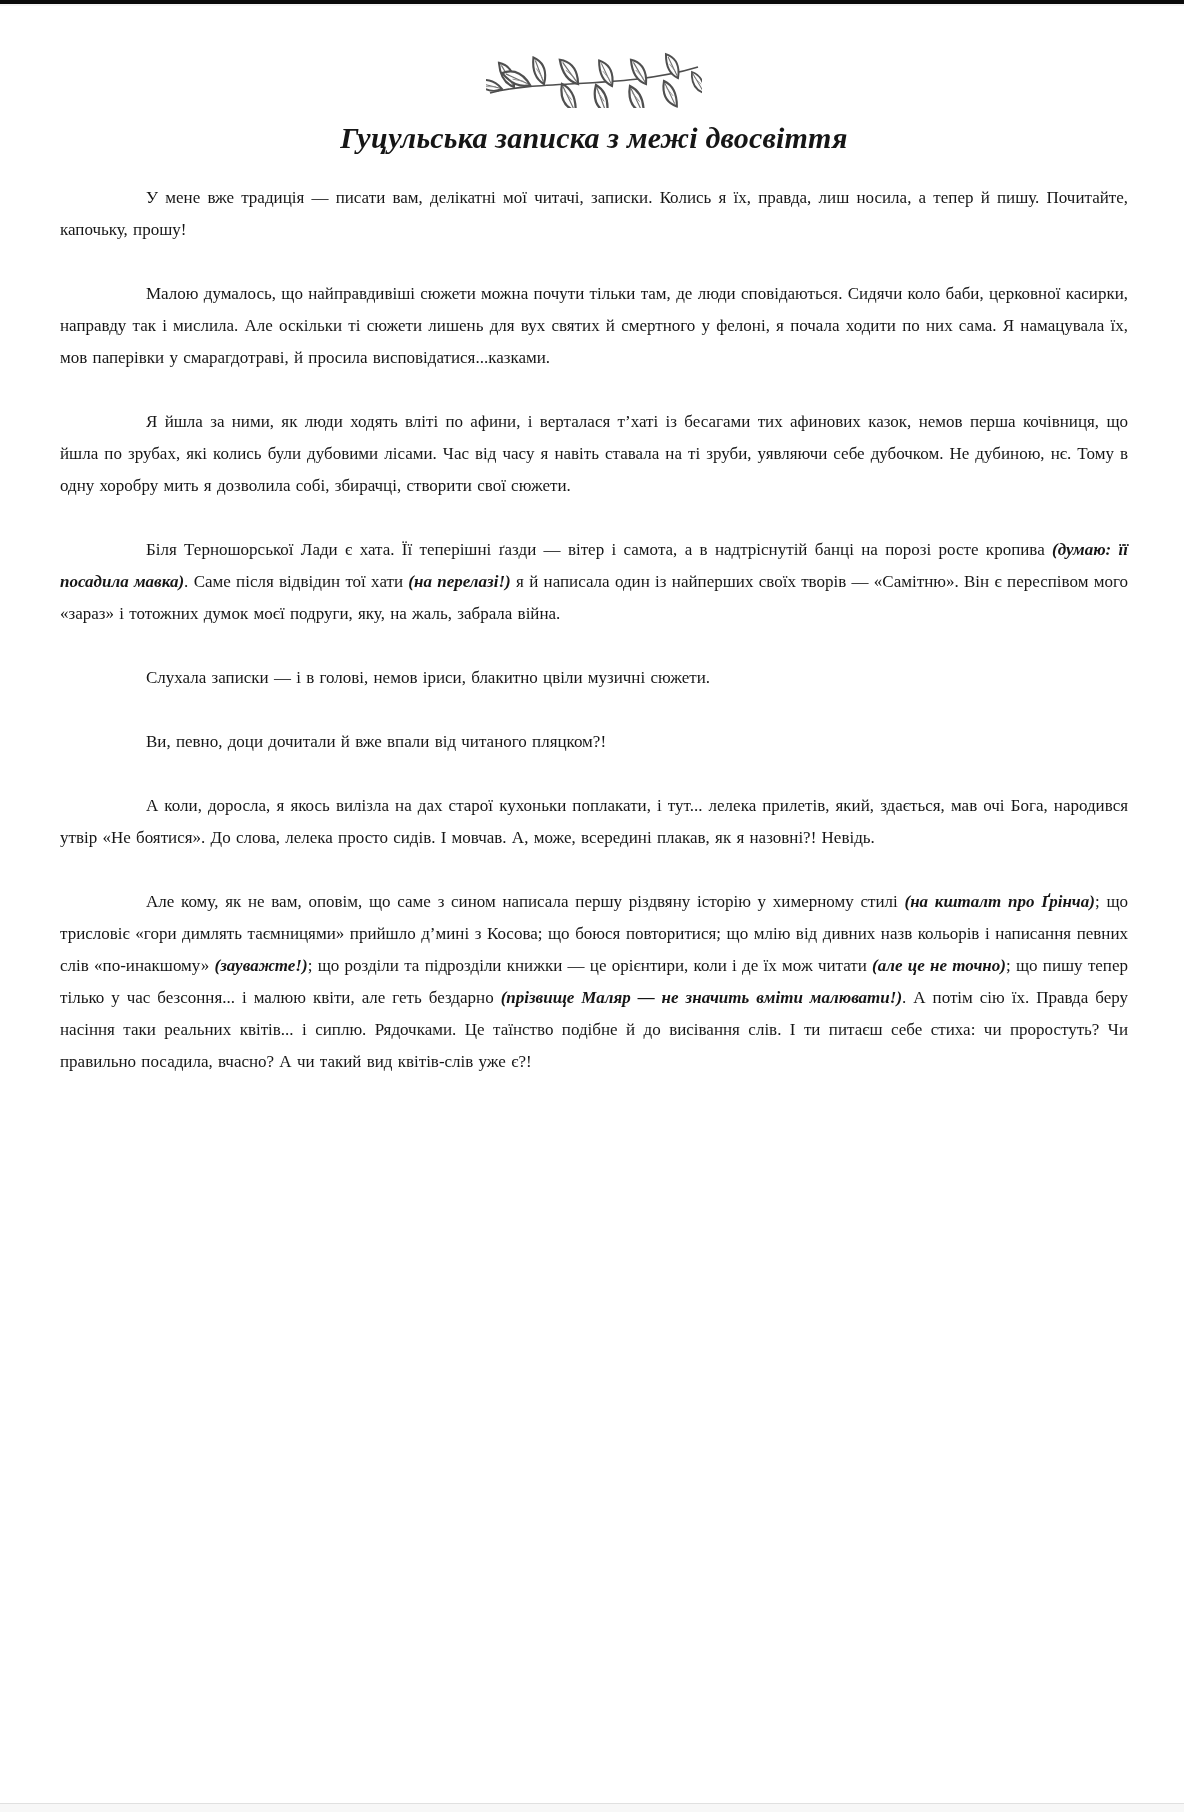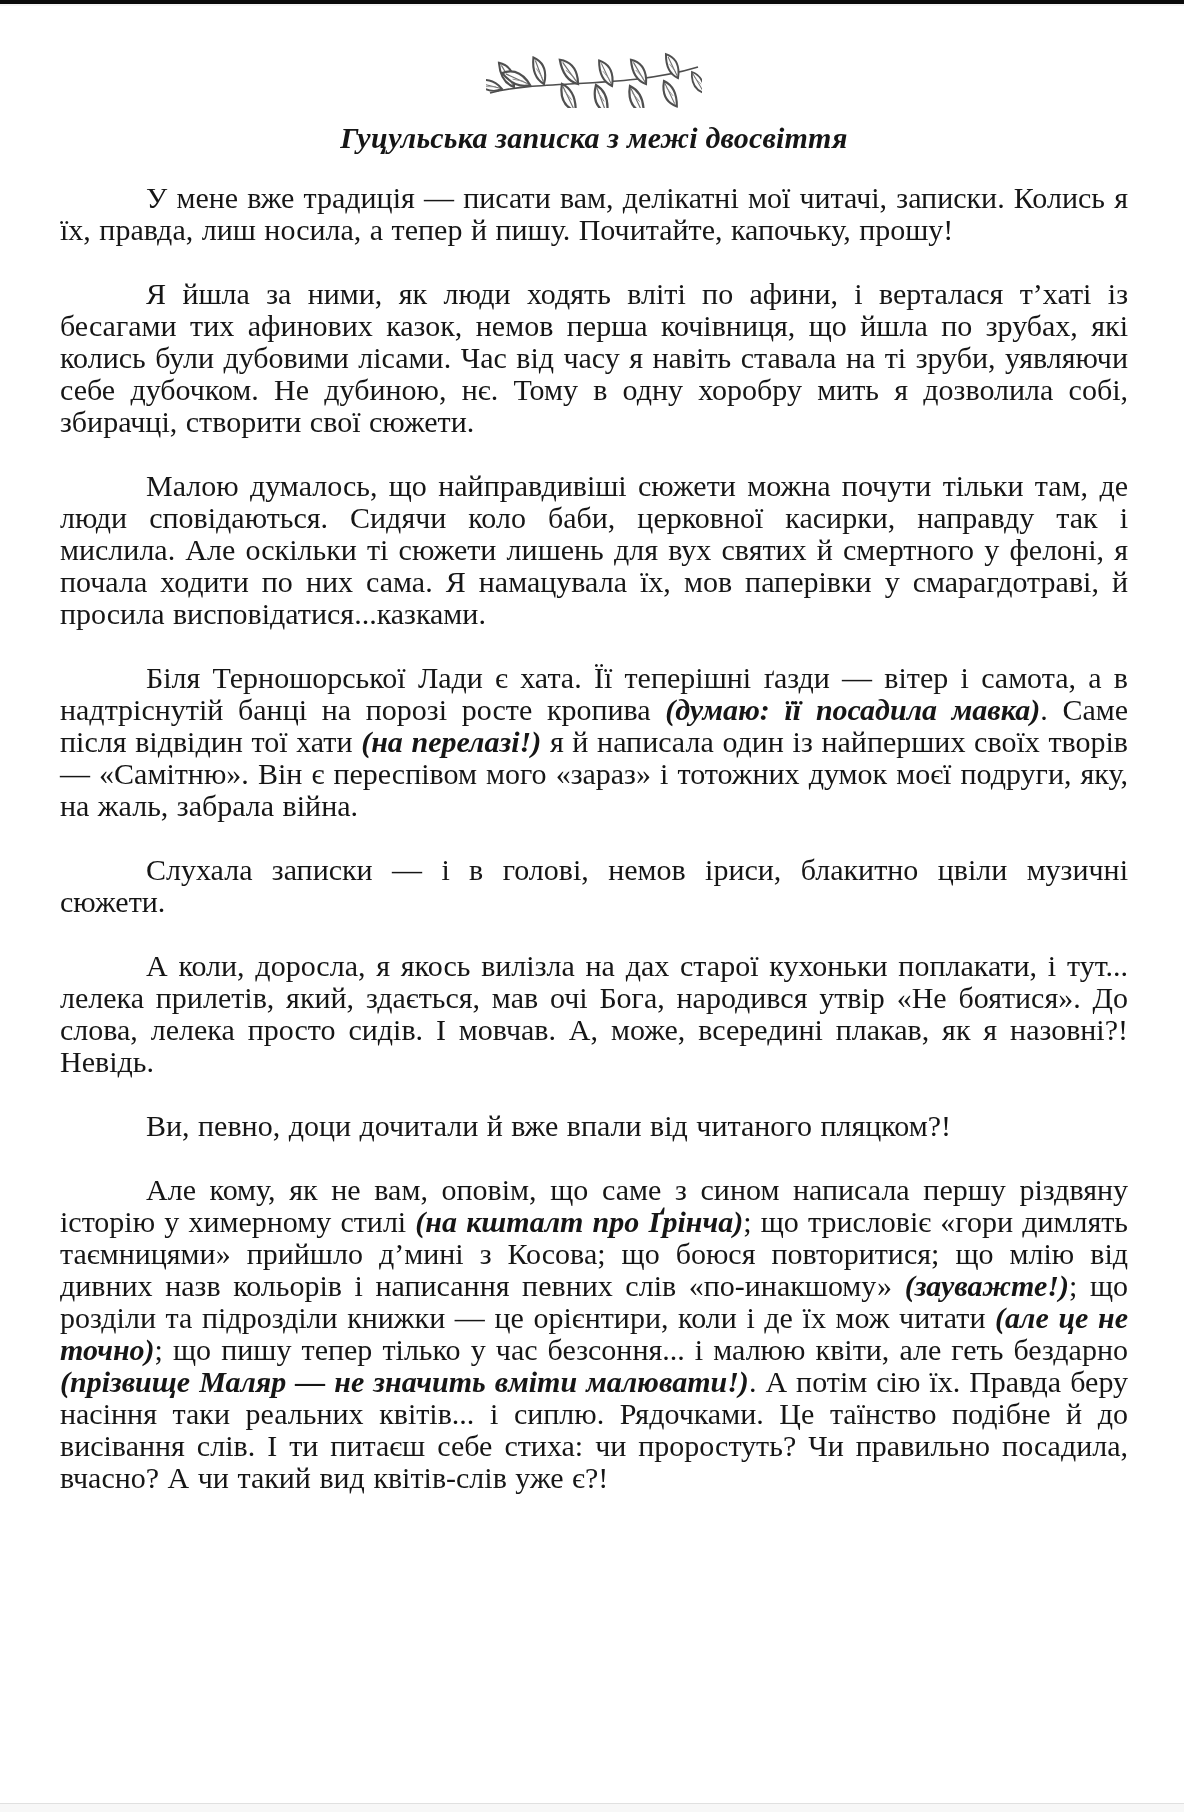--- a/index.html
+++ b/index.html
@@ -40,21 +40,21 @@
   h1.title {
     font-size: 30px;
     line-height: 36px;
     font-weight: 700;
     font-style: italic;
     text-align: center;
     margin: 12px 0 26px 0;
     letter-spacing: 0.2px;
   }
   p.para {
-    font-size: 30px;
+    font-size: 17px;
     line-height: 32px;
     margin: 0 0 32px 0;
     text-align: justify;
     text-indent: 86px;
     word-spacing: 1px;
   }
   p.para span.it {
     font-style: italic;
     font-weight: bold;
   }
@@ -88,24 +88,24 @@
       <use href="#lf" transform="translate(160,32) rotate(-70) scale(1.6)"></use>
       <use href="#lf" transform="translate(178,29) rotate(115) scale(1.6)"></use>
       <use href="#lf" transform="translate(192,26) rotate(-65) scale(1.5)"></use>
       <use href="#lf" transform="translate(206,20) rotate(110) scale(1.4)"></use>
     </svg>
 
     <h1 class="title">Гуцульська записка з межі двосвіття</h1>
 
     <div id="paragraphs">
         <p class="para"><span>У мене вже традиція — писати вам, делікатні мої читачі, записки. Колись я їх, правда, лиш носила, а тепер й пишу. Почитайте, капочьку, прошу!</span></p>
+        <p class="para"><span>Малою думалось, що найправдивіші сюжети можна почути тільки там, де люди сповідаються. Сидячи коло баби, церковної касирки, направду так і мислила. Але оскільки ті сюжети лишень для вух святих й смертного у фелоні, я почала ходити по них сама. Я намацувала їх, мов паперівки у смарагдотраві, й просила висповідатися...казками.</span></p>
         <p class="para"><span>Я йшла за ними, як люди ходять вліті по афини, і верталася т’хаті із бесагами тих афинових казок, немов перша кочівниця, що йшла по зрубах, які колись були дубовими лісами. Час від часу я навіть ставала на ті зруби, уявляючи себе дубочком. Не дубиною, нє. Тому в одну хоробру мить я дозволила собі, збирачці, створити свої сюжети.</span></p>
-        <p class="para"><span>Малою думалось, що найправдивіші сюжети можна почути тільки там, де люди сповідаються. Сидячи коло баби, церковної касирки, направду так і мислила. Але оскільки ті сюжети лишень для вух святих й смертного у фелоні, я почала ходити по них сама. Я намацувала їх, мов паперівки у смарагдотраві, й просила висповідатися...казками.</span></p>
         <p class="para"><span>Біля Терношорської Лади є хата. Її теперішні ґазди — вітер і самота, а в надтріснутій банці на порозі росте кропива </span><span class="it">(думаю: її посадила мавка)</span><span>. Саме після відвідин тої хати </span><span class="it">(на перелазі!)</span><span> я й написала один із найперших своїх творів — «Самітню». Він є переспівом мого «зараз» і тотожних думок моєї подруги, яку, на жаль, забрала війна.</span></p>
         <p class="para"><span>Слухала записки — і в голові, немов іриси, блакитно цвіли музичні сюжети.</span></p>
+        <p class="para"><span>Ви, певно, доци дочитали й вже впали від читаного пляцком?!</span></p>
         <p class="para"><span>А коли, доросла, я якось вилізла на дах старої кухоньки поплакати, і тут... лелека прилетів, який, здається, мав очі Бога, народився утвір «Не боятися». До слова, лелека просто сидів. І мовчав. А, може, всередині плакав, як я назовні?! Невідь.</span></p>
-        <p class="para"><span>Ви, певно, доци дочитали й вже впали від читаного пляцком?!</span></p>
         <p class="para"><span>Але кому, як не вам, оповім, що саме з сином написала першу різдвяну історію у химерному стилі </span><span class="it">(на кшталт про Ґрінча)</span><span>; що трисловіє «гори димлять таємницями» прийшло д’мині з Косова; що боюся повторитися; що млію від дивних назв кольорів і написання певних слів «по-инакшому» </span><span class="it">(зауважте!)</span><span>; що розділи та підрозділи книжки — це орієнтири, коли і де їх мож читати </span><span class="it">(але це не точно)</span><span>; що пишу тепер тілько у час безсоння... і малюю квіти, але геть бездарно </span><span class="it">(прізвище Маляр — не значить вміти малювати!)</span><span>. А потім сію їх. Правда беру насіння таки реальних квітів... і сиплю. Рядочками. Це таїнство подібне й до висівання слів. І ти питаєш себе стиха: чи проростуть? Чи правильно посадила, вчасно? А чи такий вид квітів-слів уже є?!</span></p>
       </div>
   </div>
 
   <div class="bottom-strip"></div>
 </div>
 
 </body></html>

